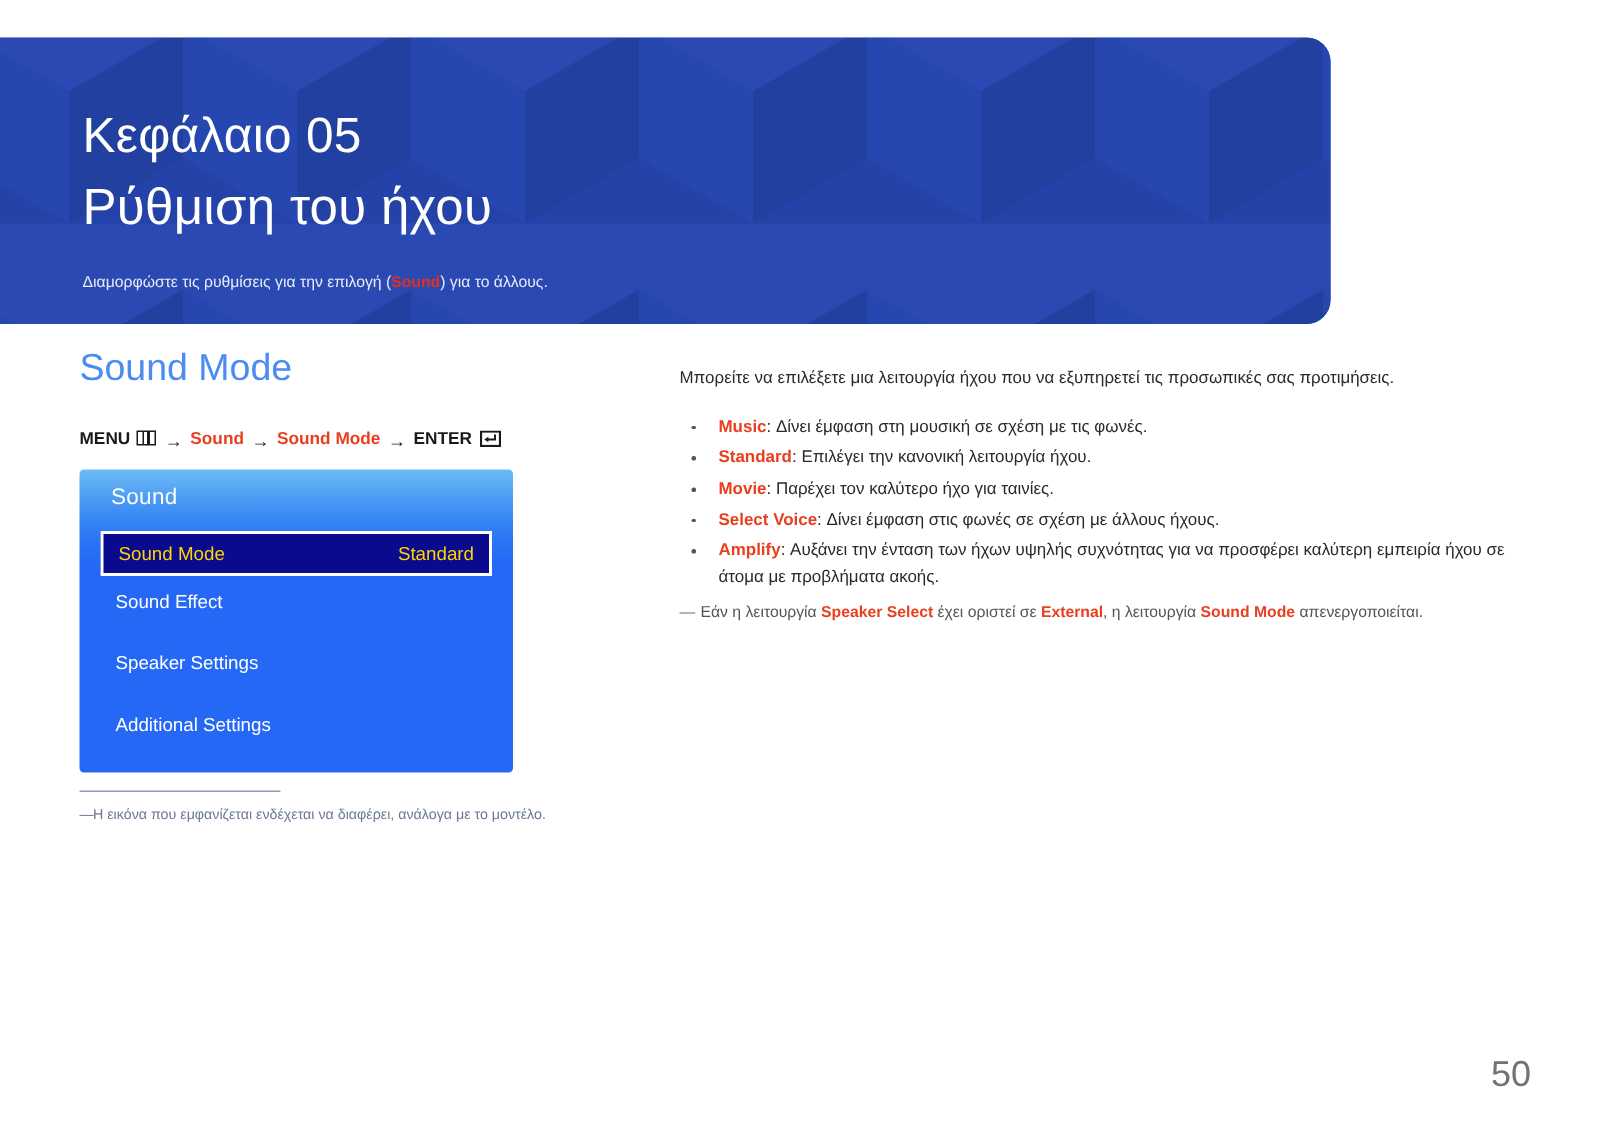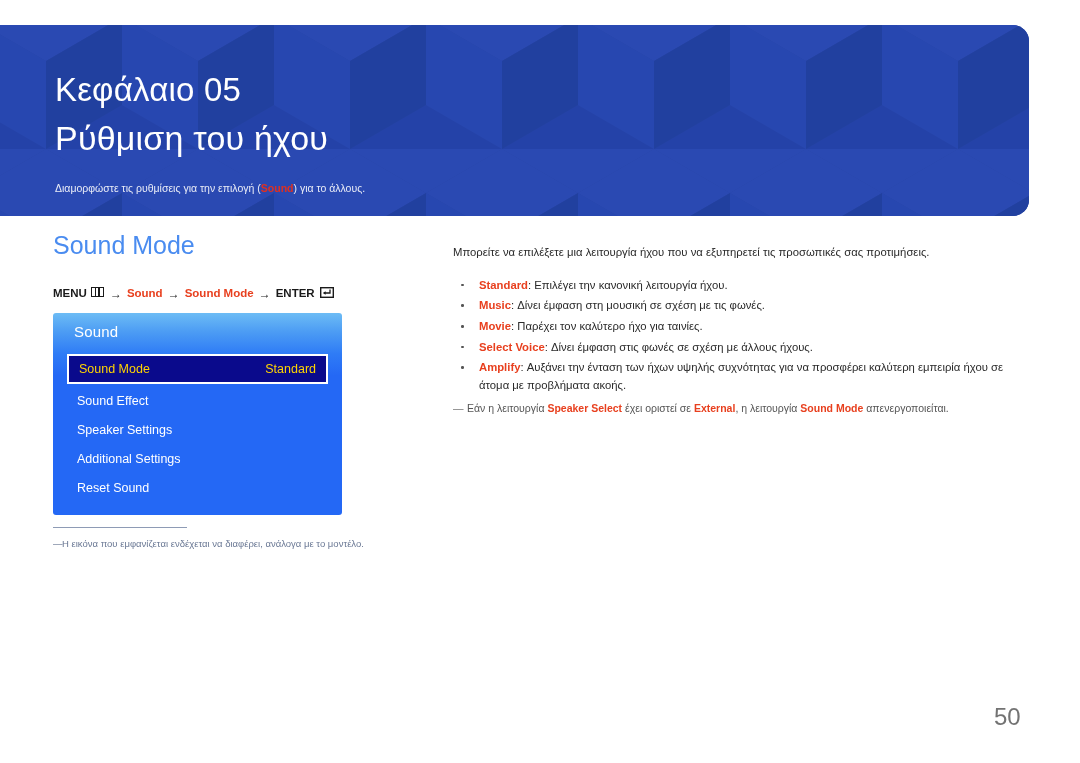--- a/index.html
+++ b/index.html
@@ -14,21 +14,21 @@
     overflow: hidden;
     font-family: "Liberation Sans", sans-serif;
     -webkit-font-smoothing: antialiased;
   }
 
   
   .banner {
     position: absolute;
     left: 0;
     top: 25px;
-    width: 1029px;
+    width: 887px;
     height: 191px;
     background: #2442a8;
     border-top-right-radius: 16px;
     border-bottom-right-radius: 16px;
     overflow: hidden;
   }
   .banner-pattern {
     position: absolute;
     inset: 0;
     opacity: 1;
@@ -168,21 +168,21 @@
   }
   .osd-row {
     position: relative;
     height: 29px;
     margin: 0 14px;
     display: flex;
     align-items: center;
     box-sizing: border-box;
     padding: 0 10px;
   }
-  .osd-row + .osd-row { margin-top: 0px; }
+  .osd-row + .osd-row { margin-top: 12px; }
   .osd-row .label {
     color: #ffffff;
     font-size: 12.5px;
     font-weight: 400;
   }
   .osd-row .value {
     margin-left: auto;
     color: #ffffff;
     font-size: 12.5px;
   }
@@ -359,22 +359,22 @@
     </div>
   </div>
 </div>
 
 <div class="footnote-rule"></div>
 <div class="footnote"><span class="dash">―</span><span>Η εικόνα που εμφανίζεται ενδέχεται να διαφέρει, ανάλογα με το μοντέλο.</span></div>
 
 <div class="right-col">
   <p class="intro">Μπορείτε να επιλέξετε μια λειτουργία ήχου που να εξυπηρετεί τις προσωπικές σας προτιμήσεις.</p>
   <ul class="bullets">
+    <li><span class="term">Music</span><span>: </span><span>Δίνει έμφαση στη μουσική σε σχέση με τις φωνές.</span></li>
     <li><span class="term">Standard</span><span>: </span><span>Επιλέγει την κανονική λειτουργία ήχου.</span></li>
-    <li><span class="term">Music</span><span>: </span><span>Δίνει έμφαση στη μουσική σε σχέση με τις φωνές.</span></li>
     <li><span class="term">Movie</span><span>: </span><span>Παρέχει τον καλύτερο ήχο για ταινίες.</span></li>
     <li><span class="term">Select Voice</span><span>: </span><span>Δίνει έμφαση στις φωνές σε σχέση με άλλους ήχους.</span></li>
     <li><span class="term">Amplify</span><span>: </span><span>Αυξάνει την ένταση των ήχων υψηλής συχνότητας για να προσφέρει καλύτερη εμπειρία ήχου σε άτομα με προβλήματα ακοής.</span></li>
   </ul>
   <div class="note-line"><span class="emdash">―</span><span>Εάν η λειτουργία </span><span class="term">Speaker Select</span><span> έχει οριστεί σε </span><span class="term">External</span><span>, η λειτουργία </span><span class="term">Sound Mode</span><span> απενεργοποιείται.</span></div>
 </div>
 
 <div class="page-number">50</div>
 
 </body></html>

